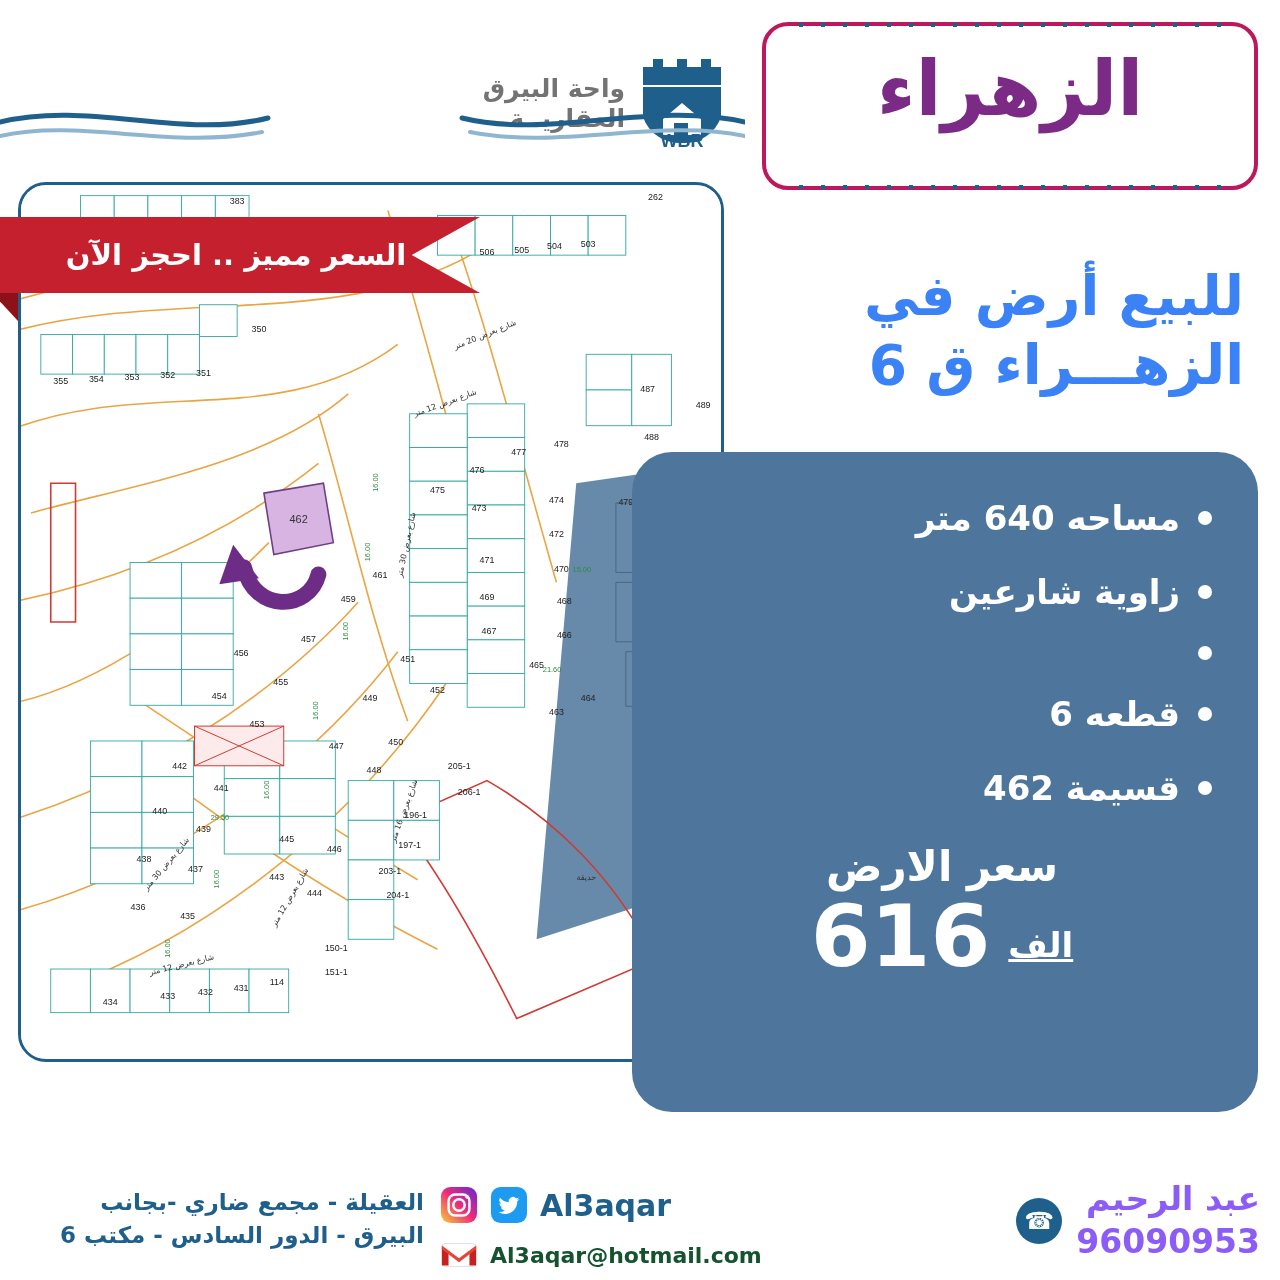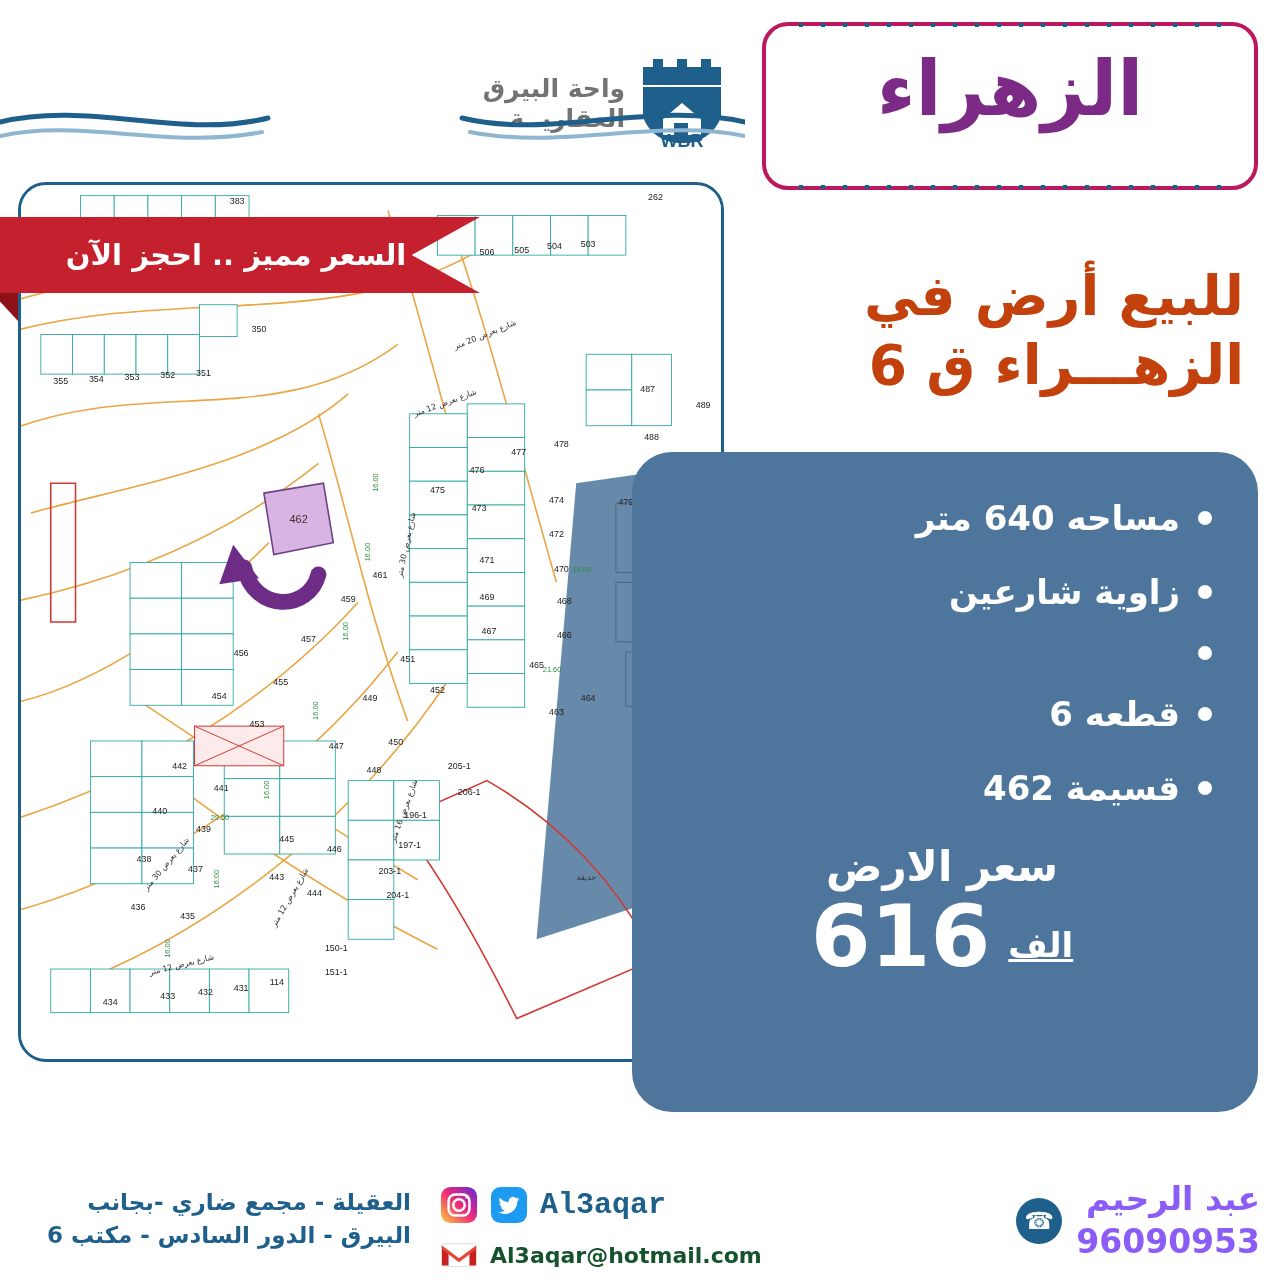--- a/index.html
+++ b/index.html
@@ -63,21 +63,21 @@
   .title-dots-top { top: -8px; }
   .title-dots-bottom { bottom: -8px; }
   .title-text {
     position: absolute; top: 18px; left: 0; width: 100%;
     text-align: center; font-size: 76px; font-weight: bold;
     color: #7b2a86; letter-spacing: -1px;
   }
 
   .headline {
     position: absolute; top: 262px; left: 762px; width: 496px;
-    text-align: right; color: #c2410c; font-weight: bold;
+    text-align: right; color: #3b82f6; font-weight: bold;
     font-size: 55px; line-height: 1.25; padding-right: 14px;
   }
 
   .info-card {
     position: absolute; top: 452px; left: 632px; width: 626px; height: 660px;
     background: #4e759b; border-radius: 40px; color: #ffffff;
     padding: 46px 46px 20px 40px;
   }
   .info-list { list-style: none; }
   .info-list li {
@@ -93,30 +93,30 @@
   }
   .price-row {
     display: flex; align-items: flex-end; justify-content: center; gap: 18px;
     margin-top: 2px;
   }
   .price-value { font-size: 86px; font-weight: bold; line-height: 1; }
   .price-unit { font-size: 34px; font-weight: bold; padding-bottom: 14px; text-decoration: underline; }
 
   
   .footer-address {
-    position: absolute; top: 1186px; left: 11px; width: 400px;
+    position: absolute; top: 1186px; left: 24px; width: 400px;
     text-align: right; color: #1f5f8b; font-weight: bold;
     font-size: 23px; line-height: 1.45;
   }
   .social {
     position: absolute; top: 1186px; left: 440px; width: 430px;
     color: #1f5f8b; direction: ltr;
   }
   .social-row { display: flex; align-items: center; gap: 12px; margin-bottom: 12px; }
-  .social-row .handle { font-size: 30px; font-weight: bold; color: #1f5f8b; font-family: Liberation Mono, monospace; }
+  .social-row .handle { font-size: 30px; font-weight: bold; color: #1f5f8b; }
   .social-row .mail { font-size: 22px; font-weight: bold; color: #14532d; }
   .ic { width: 38px; height: 38px; flex: 0 0 auto; }
 
   .contact {
     position: absolute; top: 1178px; left: 890px; width: 370px;
     display: flex; align-items: center; gap: 14px; direction: rtl;
     justify-content: flex-start;
   }
   .contact-text { text-align: right; color: #8b5cf6; font-weight: bold; font-size: 33px; line-height: 1.3; }
   .phone-badge {

